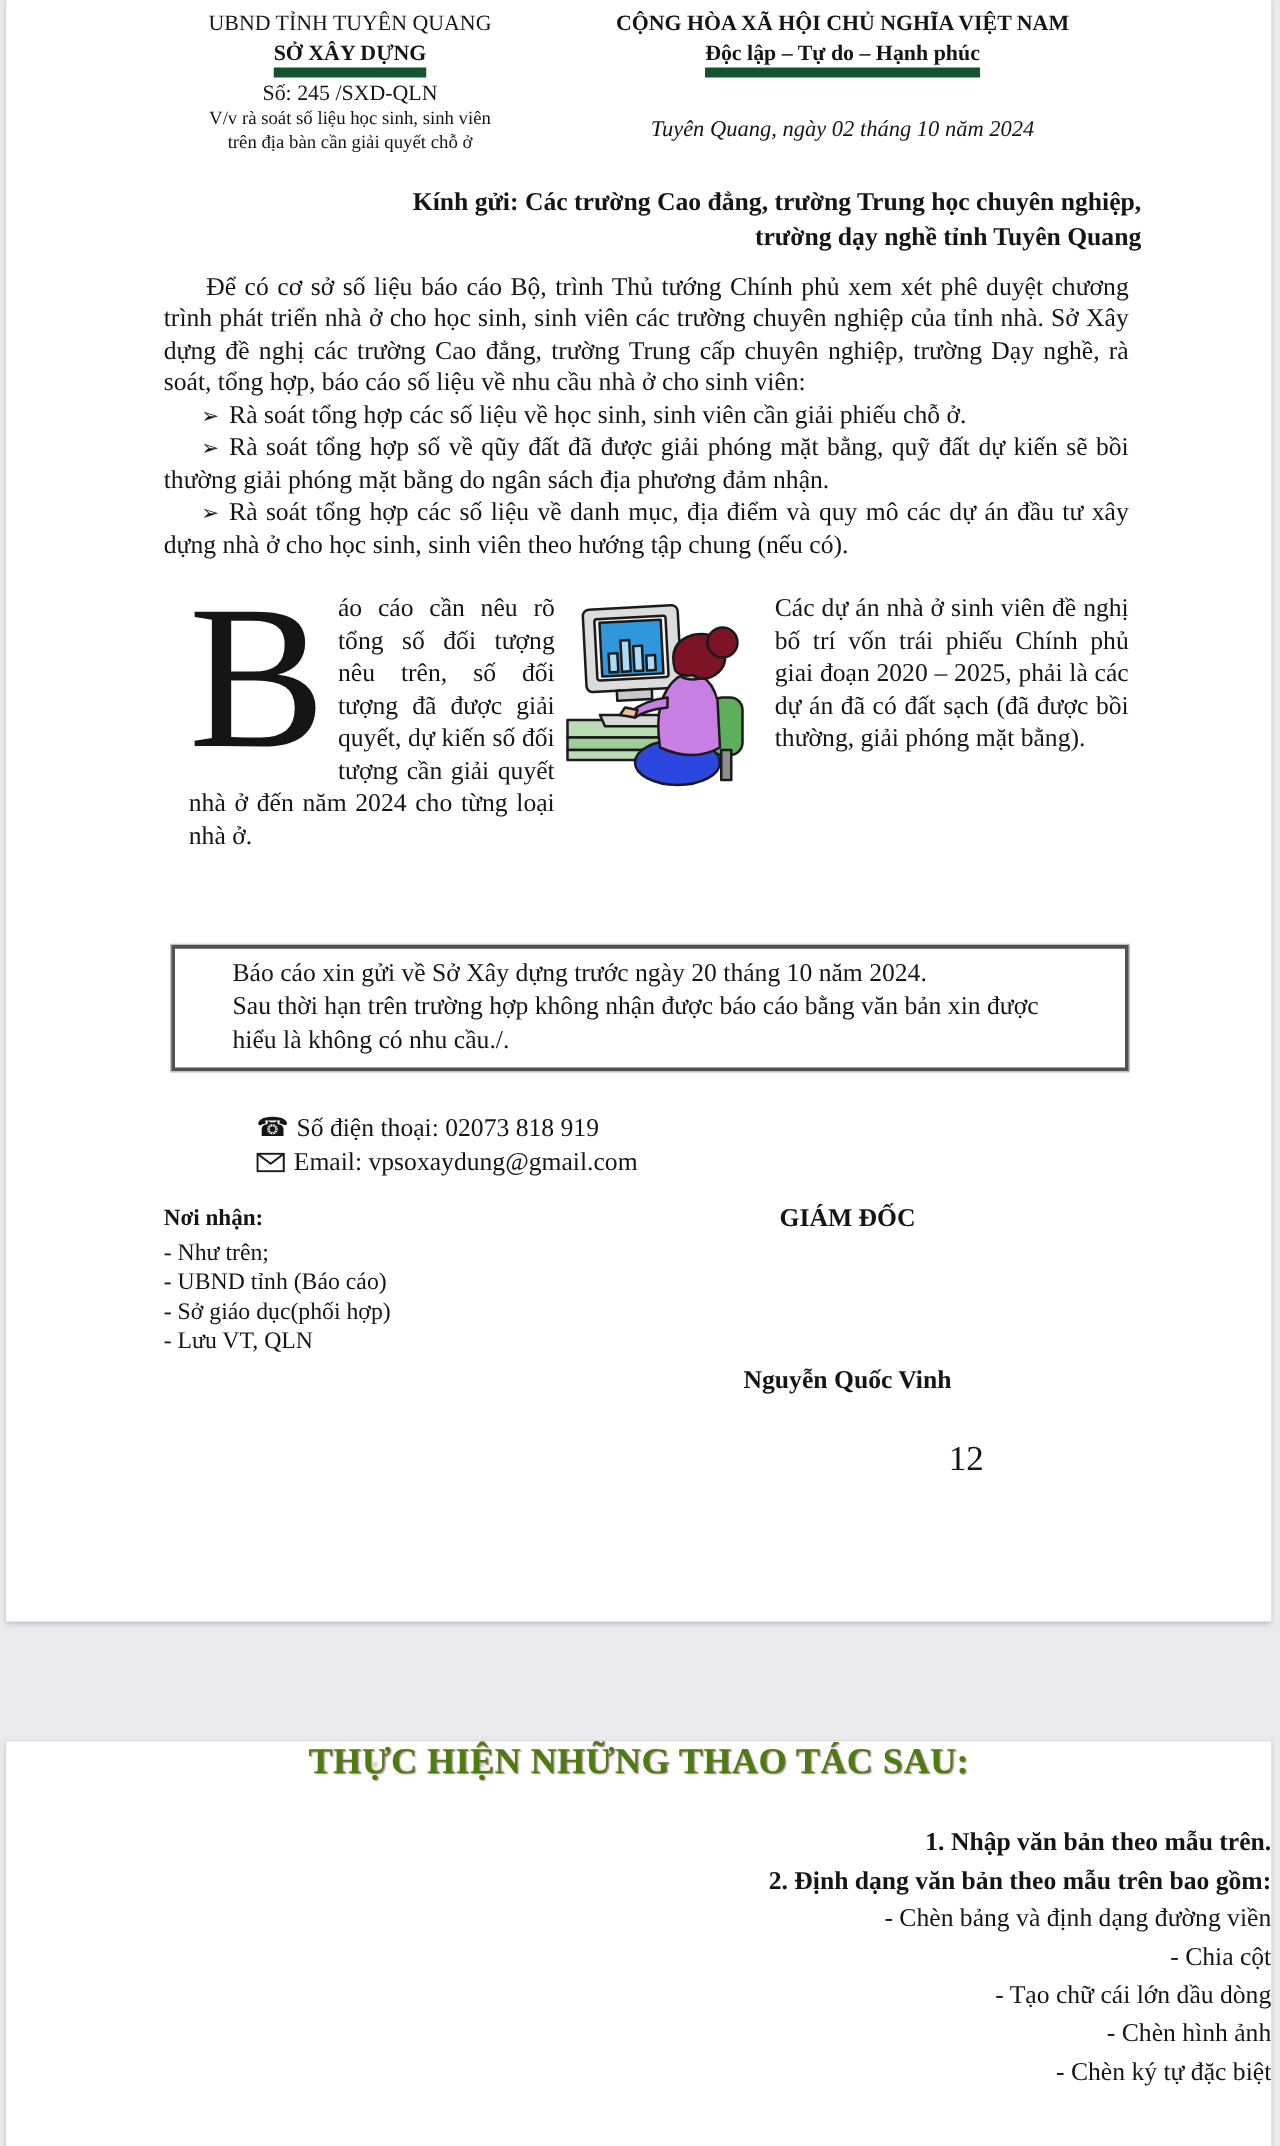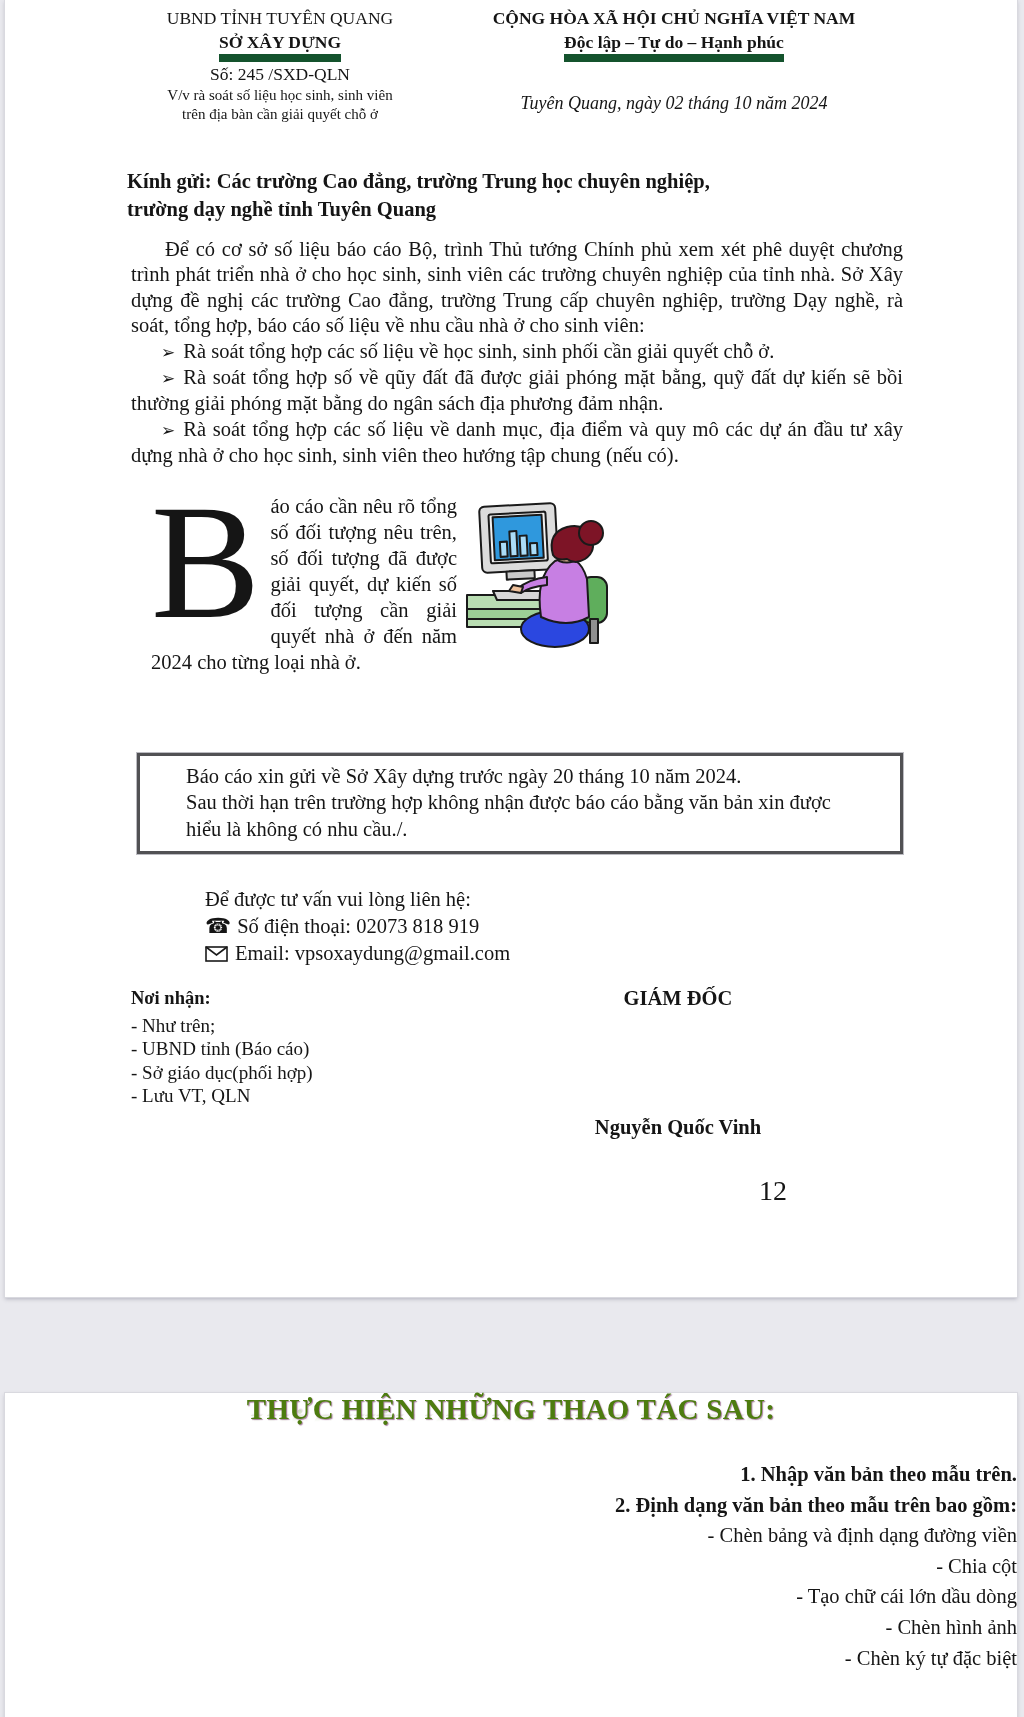--- a/index.html
+++ b/index.html
@@ -26,21 +26,21 @@
   .doc-header{display:flex;justify-content:space-between;padding:6px 104px 0 122px;}
   .hdr-left{width:306px;text-align:center;line-height:24px;font-size:17.5px;}
   .hdr-right{width:478px;text-align:center;line-height:24px;font-size:17.5px;}
   .b{font-weight:bold;}
   .it{font-style:italic;}
   .uline{display:inline-block;border-bottom:8px solid #14532d;padding-bottom:1px;line-height:21px;}
   .hdr-small{font-size:15px;line-height:19px;}
   .hdr-date{margin-top:29px;font-size:18px;}
 
   
-  .salutation{margin-top:43px;text-align:left;font-weight:bold;font-size:20.5px;line-height:28px;padding:0 104px 0 122px;}
+  .salutation{margin-top:24px;text-align:right;font-weight:bold;font-size:20.5px;line-height:28px;padding:0 104px 0 122px;}
 
   
   .bodyblock{padding:0 114px 0 126px;}
   .intro{margin:14px 0 0 0;font-size:20.5px;line-height:25.4px;text-align:justify;text-indent:34px;}
   .bullet{margin:0;font-size:20.5px;line-height:25.4px;text-align:justify;text-indent:30px;}
   .bchar{font-family:"DejaVu Sans",sans-serif;font-size:17px;margin-right:8px;}
 
   
   .cols{display:flex;margin-top:24px;min-height:186px;padding-left:20px;box-sizing:border-box;}
   .col-left{width:306px;font-size:20.5px;line-height:26px;text-align:justify;}
@@ -106,21 +106,21 @@
     </div>
 
     <div class="salutation">
       <div>Kính gửi: Các trường Cao đẳng, trường Trung học chuyên nghiệp,</div>
       <div>trường dạy nghề tỉnh Tuyên Quang</div>
     </div>
 
     <div class="bodyblock">
       <p class="intro">Để có cơ sở số liệu báo cáo Bộ, trình Thủ tướng Chính phủ xem xét phê duyệt chương trình phát triển nhà ở cho học sinh, sinh viên các trường chuyên nghiệp của tỉnh nhà. Sở Xây dựng đề nghị các trường Cao đẳng, trường Trung cấp chuyên nghiệp, trường Dạy nghề, rà soát, tổng hợp, báo cáo số liệu về nhu cầu nhà ở cho sinh viên:</p>
 
-      <p class="bullet"><span class="bchar">➢</span><span>Rà soát tổng hợp các số liệu về học sinh, sinh phối cần giải quyết chỗ ở.</span></p>
+      <p class="bullet"><span class="bchar">➢</span><span>Rà soát tổng hợp các số liệu về học sinh, sinh viên cần giải phiếu chỗ ở.</span></p>
       <p class="bullet"><span class="bchar">➢</span><span>Rà soát tổng hợp số về qũy đất đã được giải phóng mặt bằng, quỹ đất dự kiến sẽ bồi thường giải phóng mặt bằng do ngân sách địa phương đảm nhận.</span></p>
       <p class="bullet"><span class="bchar">➢</span><span>Rà soát tổng hợp các số liệu về danh mục, địa điểm và quy mô các dự án đầu tư xây dựng nhà ở cho học sinh, sinh viên theo hướng tập chung (nếu có).</span></p>
 
       <div class="cols">
         <div class="col-left">
           <span class="dropcap">B</span><span>áo cáo cần nêu rõ tổng số đối tượng nêu trên, số đối tượng đã được giải quyết, dự kiến số đối tượng cần giải quyết nhà ở đến năm 2024 cho từng loại nhà ở.</span>
         </div>
         <div class="col-mid">
           <svg width="152" height="150" viewBox="0 0 152 150">
 
@@ -152,29 +152,29 @@
               <ellipse cx="92" cy="130" rx="34" ry="18" fill="#2b47e0"></ellipse>
               <path d="M78 118 Q72 78 92 62 Q116 52 124 80 L126 118 Q104 130 78 118 Z" fill="#c77fe3"></path>
               <path d="M84 86 Q66 88 58 94 L54 90 Q66 80 84 78 Z" fill="#c77fe3"></path>
               <path d="M58 94 L46 92 L50 86 L60 88 Z" fill="#eec09b"></path>
               <path d="M96 62 Q92 50 100 42 Q108 34 118 40 L116 60 Q106 66 96 62 Z" fill="#eec09b"></path>
               <path d="M90 56 Q84 34 104 28 Q122 24 128 38 Q134 52 122 60 Q112 66 104 60 Q94 62 90 56 Z" fill="#7d1426"></path>
               <circle cx="128" cy="34" r="12" fill="#7d1426"></circle>
             </g>
           </svg>
         </div>
+        <div class="col-right">Các dự án nhà ở sinh viên đề nghị bố trí vốn trái phiếu Chính phủ giai đoạn 2020 – 2025, phải là các dự án đã có đất sạch (đã được bồi thường, giải phóng mặt bằng).</div>
       </div>
 
       <div class="noticebox">
         <p>Báo cáo xin gửi về Sở Xây dựng trước ngày 20 tháng 10 năm 2024.</p>
         <p>Sau thời hạn trên trường hợp không nhận được báo cáo bằng văn bản xin được hiểu là không có nhu cầu./.</p>
       </div>
 
       <div class="contact">
-        <p>Để được tư vấn vui lòng liên hệ:</p>
         <p><span class="phone-glyph">☎</span><span>Số điện thoại: 02073 818 919</span></p>
         <p><svg class="env" width="23" height="16" viewBox="0 0 23 16">
               <rect x="1" y="1" width="21" height="14" fill="#fff" stroke="#1a1a1a" stroke-width="1.6"></rect>
               <polyline points="1,1 11.5,9 22,1" fill="none" stroke="#1a1a1a" stroke-width="1.6"></polyline>
             </svg><span>Email: vpsoxaydung@gmail.com</span></p>
       </div>
 
       <div class="footer-row">
         <div class="recipients">
           <div class="rtitle">Nơi nhận:</div>

